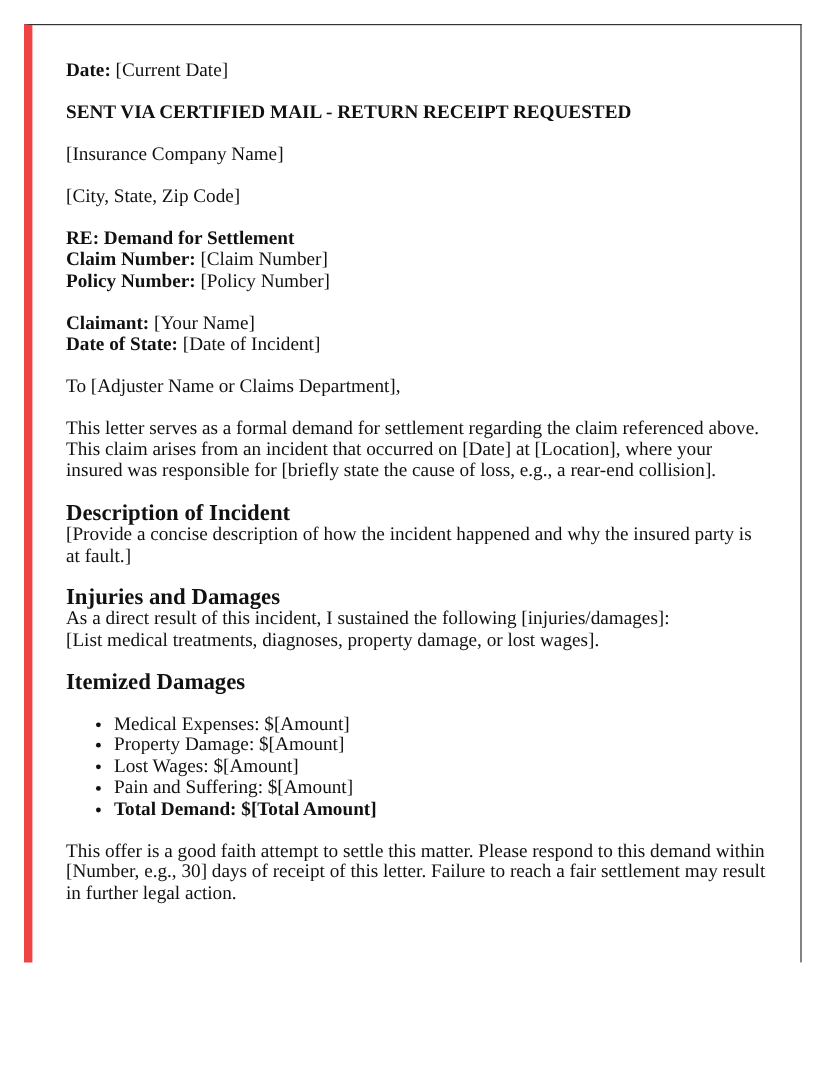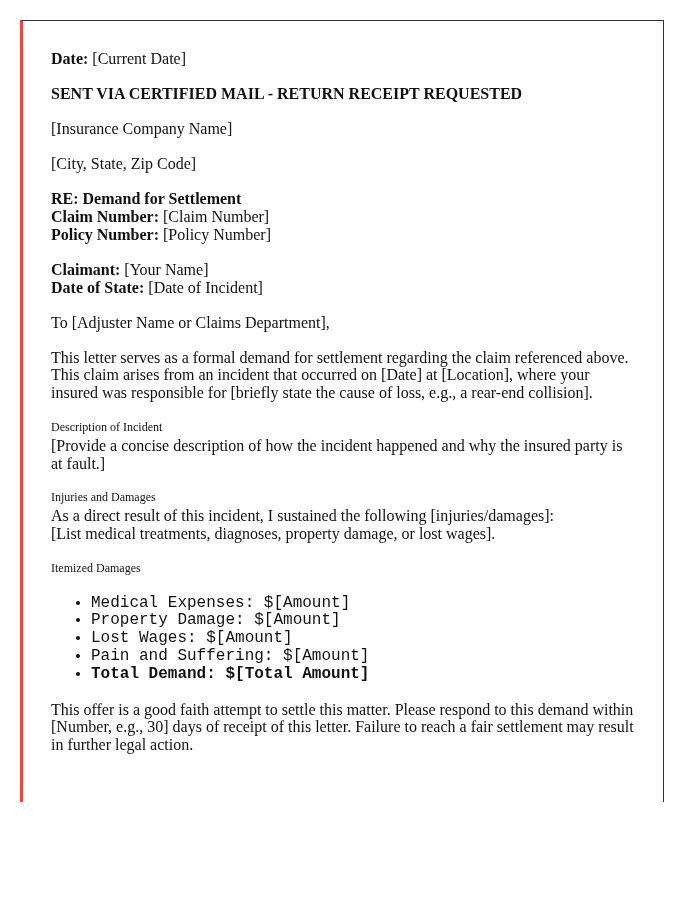--- a/index.html
+++ b/index.html
@@ -16,51 +16,50 @@
       font-size: 16px;
       line-height: 17.8px;
       color: #111111;
     }
     .letter {
       position: absolute;
       left: 20px;
       top: 20px;
       width: 612px;
       height: 781px;
-      border-left: 3px solid #ef4444;
+      border-left: 7px solid #ef4444;
       border-right: 1px solid #333333;
       border-top: 1px solid #333333;
       padding: 0 0 0 28px;
       overflow: hidden;
     }
     .letter-inner {
       padding-top: 29px;
       width: 584px;
     }
     p {
       margin: 0 0 17px 0;
     }
     b, strong {
       font-weight: bold;
     }
     h3 {
-      font-size: 12px;
-      font-weight: normal;
+      font-size: 19px;
+      font-weight: bold;
       margin: 0;
     }
     .section-heading-spaced {
       margin: 0 0 17px 0;
     }
     ul {
       margin: 0 0 17px 0;
       padding-left: 40px;
     }
     li {
       margin: 0;
-      font-family: Liberation Mono, monospace;
     }
     .label {
       font-weight: bold;
     }
   </style>
 </head>
 <body>
 
 <div class="letter">
   <div class="letter-inner">

